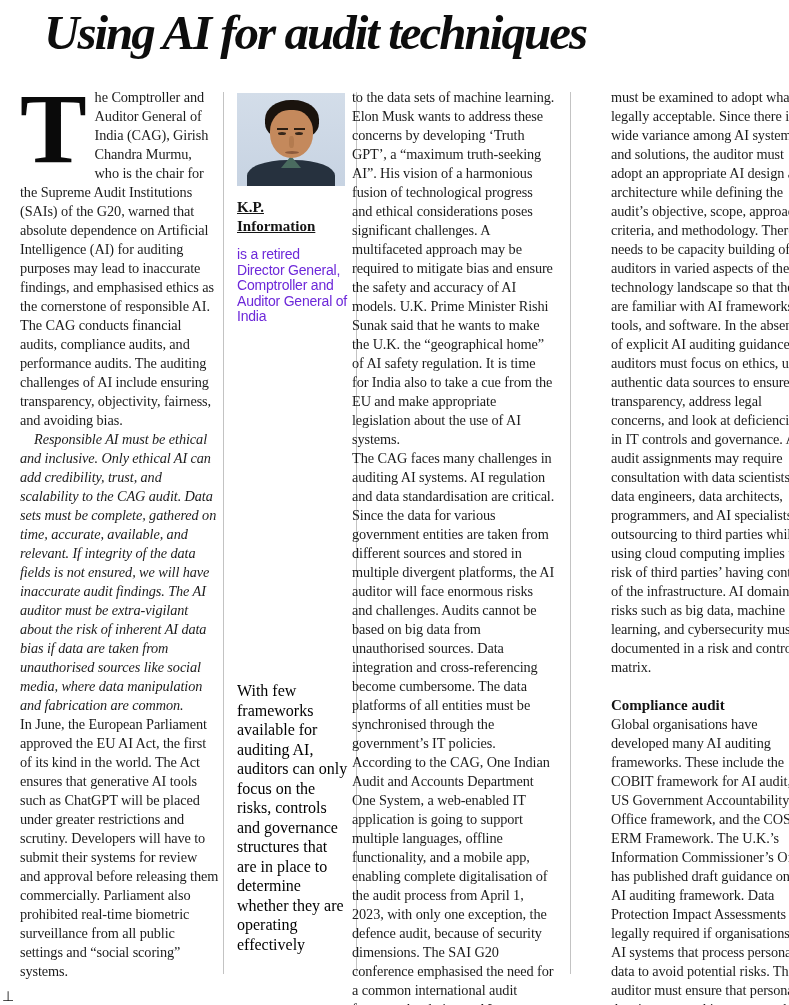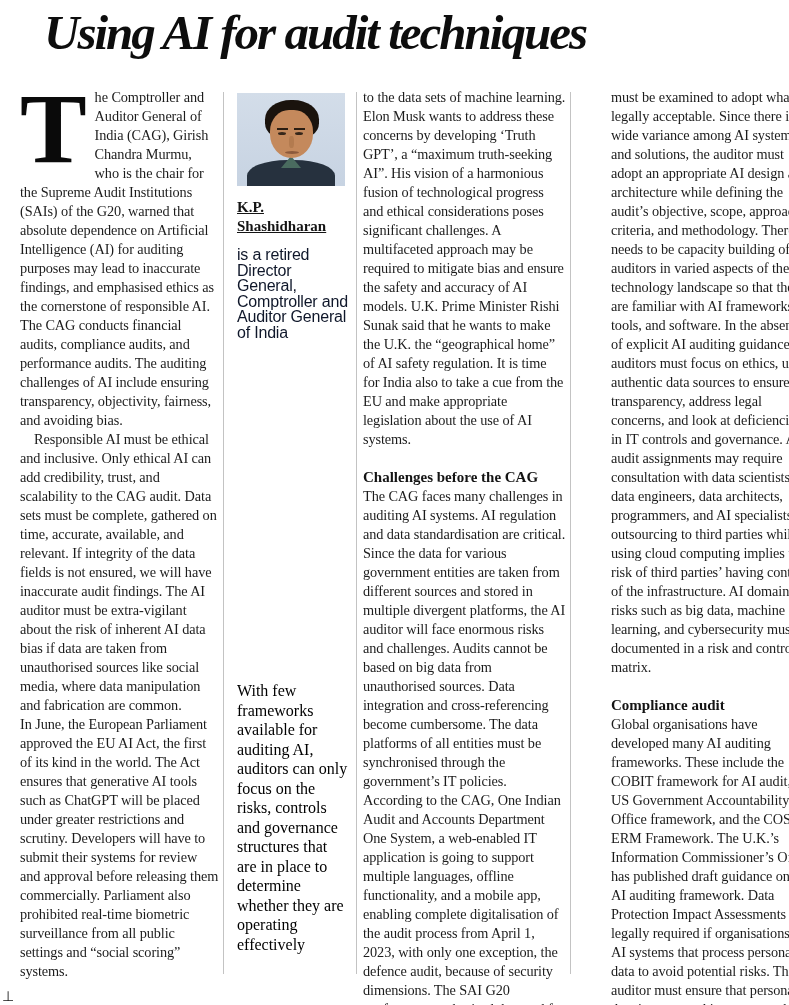--- a/index.html
+++ b/index.html
@@ -30,40 +30,40 @@
   .columns {
     position: absolute;
     top: 88px;
     left: 20px;
     width: 765px;
     height: 894px;
   }
   .col { position: absolute; top: 0; height: 100%; }
   .col-1 { left: 0;     width: 199px; }
   .col-2 { left: 217px; width: 111px; display: flex; flex-direction: column; }
-  .col-3 { left: 343px; width: 203px; }
+  .col-3 { left: 332px; width: 203px; }
   .col-4 { left: 591px; width: 203px; }
   .divider {
     position: absolute;
     top: 4px;
     height: 882px;
     width: 1px;
     background: #c3c3c3;
   }
   .div-1 { left: 203px; }
   .div-2 { left: 336px; }
   .div-3 { left: 550px; }
 
   .col-para {
     font-size: 14.3px;
     line-height: 19px;
     letter-spacing: -0.1px;
     color: #1c1c1c;
   }
-  .col-para.indent { text-indent: 14px; }
+  .col-para.indent { text-indent: 14px; font-style: italic; }
   .col-heading {
     font-size: 15px;
     font-weight: 700;
     line-height: 19px;
     margin-top: 19px;
     color: #141414;
   }
   .dropcap {
     float: left;
     font-size: 100px;
@@ -117,24 +117,24 @@
     font-size: 15px;
     font-weight: 700;
     line-height: 19px;
     text-decoration: underline;
     color: #141414;
     width: 90px;
   }
   .author-bio {
     margin-top: 11px;
     font-family: "Liberation Sans", sans-serif;
-    font-size: 16px;
+    font-size: 14px;
     line-height: 15.5px;
     letter-spacing: -0.2px;
-    color: #0f172a;
+    color: #6d28d9;
   }
   .pull-quote {
     margin-top: auto;
     margin-bottom: 28px;
     font-size: 16px;
     line-height: 19.5px;
     color: #000000;
   }
   .crop-mark {
     position: absolute;
@@ -170,31 +170,30 @@
           <div class="hair"></div>
           <div class="face">
             <div class="brow l"></div>
             <div class="brow r"></div>
             <div class="eye l"></div>
             <div class="eye r"></div>
             <div class="nose"></div>
             <div class="mouth"></div>
           </div>
         </div>
-        <div class="author-name">K.P. Shashidharan</div>
+        <div class="author-name">K.P. Information</div>
         <div class="author-bio">is a retired Director General, Comptroller and Auditor General of India</div>
       </div>
       <div class="pull-quote">With few frameworks available for auditing AI, auditors can only focus on the risks, controls and governance structures that are in place to determine whether they are operating effectively</div>
     </div>
 
     <div class="divider div-2"></div>
 
     <div class="col col-3">
         <p class="col-para">to the data sets of machine learning. Elon Musk wants to address these concerns by developing ‘Truth GPT’, a “maximum truth-seeking AI”. His vision of a harmonious fusion of technological progress and ethical considerations poses significant challenges. A multifaceted approach may be required to mitigate bias and ensure the safety and accuracy of AI models. U.K. Prime Minister Rishi Sunak said that he wants to make the U.K. the “geographical home” of AI safety regulation. It is time for India also to take a cue from the EU and make appropriate legislation about the use of AI systems.</p>
-        <h3 class="col-heading">Challenges before the CAG</h3>
         <p class="col-para">The CAG faces many challenges in auditing AI systems. AI regulation and data standardisation are critical. Since the data for various government entities are taken from different sources and stored in multiple divergent platforms, the AI auditor will face enormous risks and challenges. Audits cannot be based on big data from unauthorised sources. Data integration and cross-referencing become cumbersome. The data platforms of all entities must be synchronised through the government’s IT policies. According to the CAG, One Indian Audit and Accounts Department One System, a web-enabled IT application is going to support multiple languages, offline functionality, and a mobile app, enabling complete digitalisation of the audit process from April 1, 2023, with only one exception, the defence audit, because of security dimensions. The SAI G20 conference emphasised the need for a common international audit framework relating to AI.</p>
       </div>
 
     <div class="divider div-3"></div>
 
     <div class="col col-4">
         <p class="col-para">must be examined to adopt what is legally acceptable. Since there is wide variance among AI systems and solutions, the auditor must adopt an appropriate AI design and architecture while defining the audit’s objective, scope, approach, criteria, and methodology. There needs to be capacity building of auditors in varied aspects of the AI technology landscape so that they are familiar with AI frameworks, tools, and software. In the absence of explicit AI auditing guidance, auditors must focus on ethics, use authentic data sources to ensure transparency, address legal concerns, and look at deficiencies in IT controls and governance. AI audit assignments may require consultation with data scientists, data engineers, data architects, programmers, and AI specialists. AI outsourcing to third parties while using cloud computing implies the risk of third parties’ having control of the infrastructure. AI domain risks such as big data, machine learning, and cybersecurity must be documented in a risk and control matrix.</p>
         <h3 class="col-heading">Compliance audit</h3>
         <p class="col-para">Global organisations have developed many AI auditing frameworks. These include the COBIT framework for AI audit, the US Government Accountability Office framework, and the COSO ERM Framework. The U.K.’s Information Commissioner’s Office has published draft guidance on the AI auditing framework. Data Protection Impact Assessments are legally required if organisations use AI systems that process personal data to avoid potential risks. The AI auditor must ensure that personal data is processed in a manner that guarantees appropriate levels of security.</p>
       </div>

